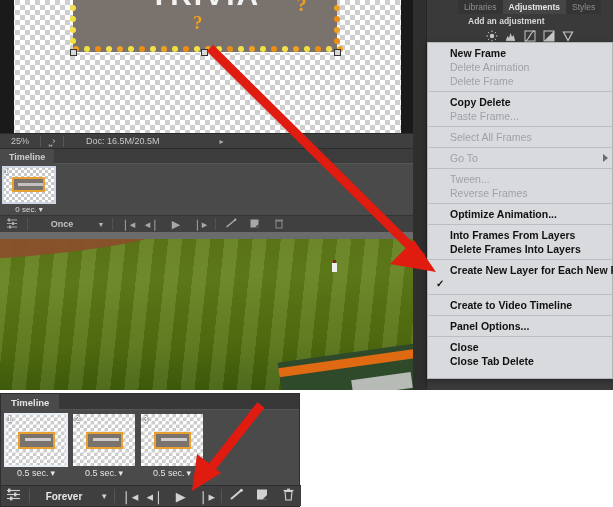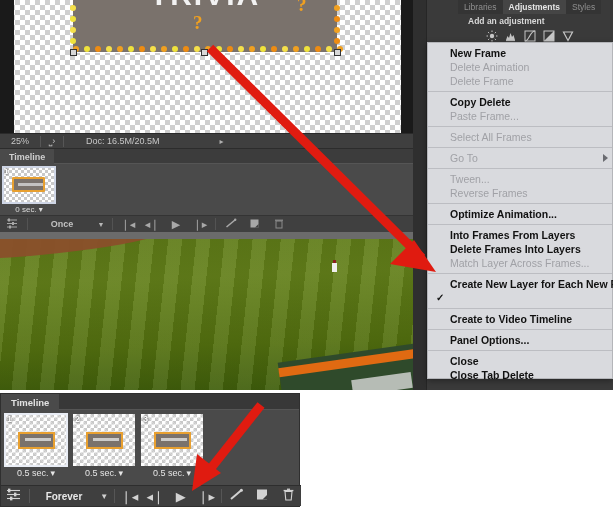--- a/index.html
+++ b/index.html
@@ -471,21 +471,20 @@
         <div class="msep"></div>
         <div class="mi disabled"><span>Go To</span><span class="submenu-arrow"></span></div>
         <div class="msep"></div>
         <div class="mi disabled"><span>Tween...</span></div>
         <div class="mi disabled"><span>Reverse Frames</span></div>
         <div class="msep"></div>
         <div class="mi enabled"><span>Optimize Animation...</span></div>
         <div class="msep"></div>
         <div class="mi enabled"><span>Into Frames From Layers</span></div>
         <div class="mi enabled"><span>Delete Frames Into Layers</span></div>
-        <div class="mi disabled"><span>Match Layer Across Frames...</span></div>
         <div class="msep"></div>
         <div class="mi enabled"><span>Create New Layer for Each New Frame</span></div>
         <div class="mi enabled"><span class="tick">✓</span></div>
         <div class="msep"></div>
         <div class="mi enabled"><span>Create to Video Timeline</span></div>
         <div class="msep"></div>
         <div class="mi enabled"><span>Panel Options...</span></div>
         <div class="msep"></div>
         <div class="mi enabled"><span>Close</span></div>
         <div class="mi enabled"><span>Close Tab Delete</span></div>

